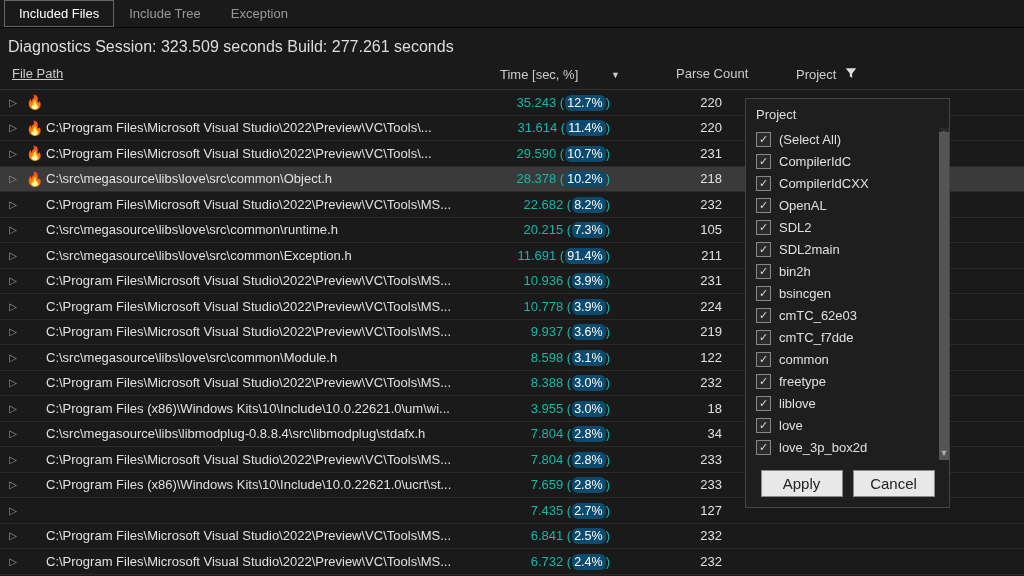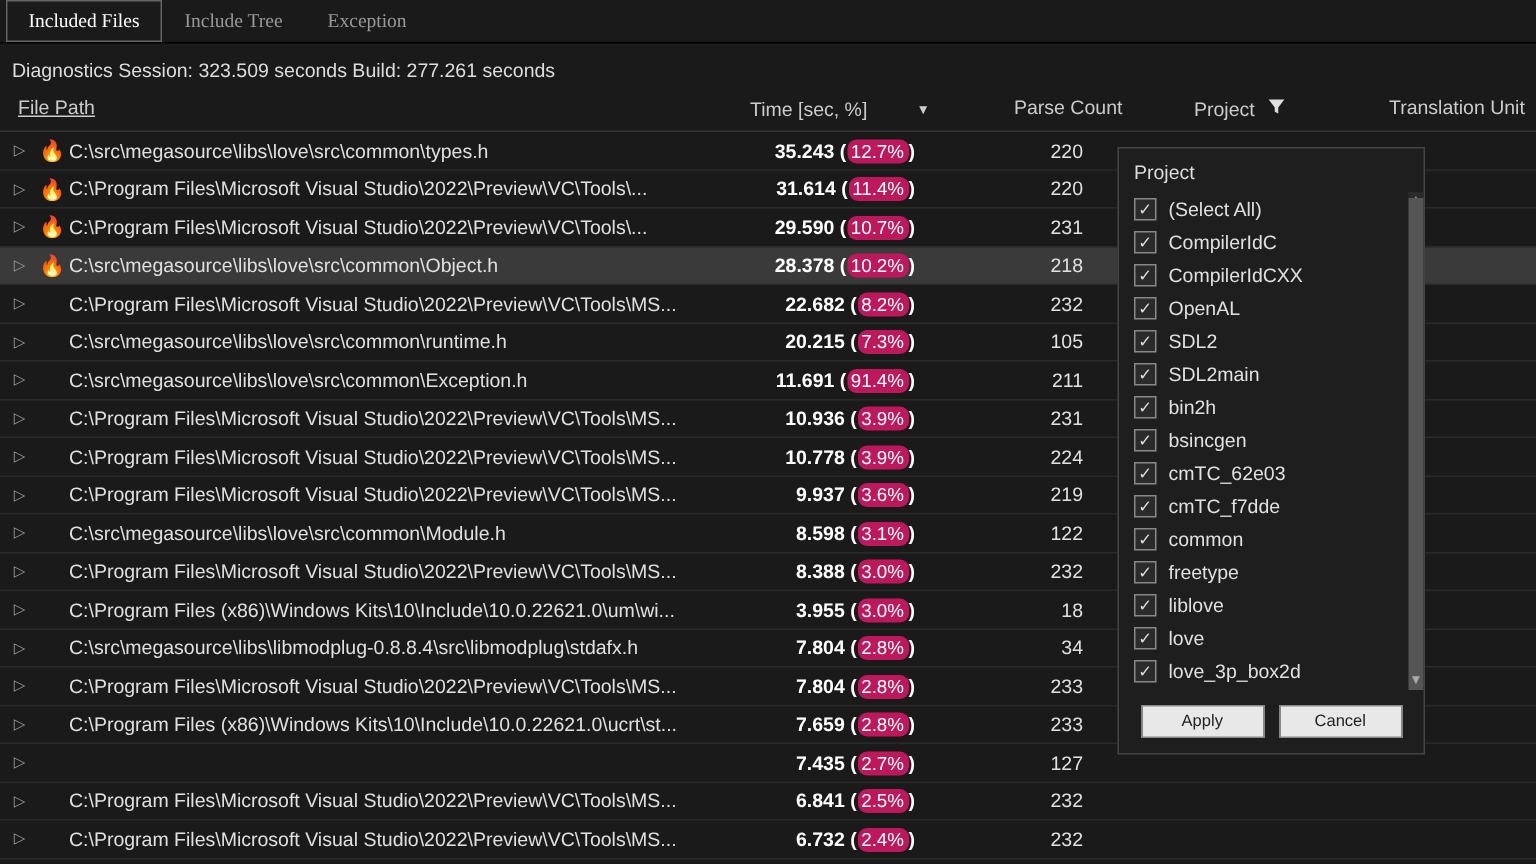--- a/index.html
+++ b/index.html
@@ -16,31 +16,30 @@
     display: flex;
     background: #1a1a1a;
     border-bottom: 1px solid #000;
     padding: 0 4px;
   }
   .tab {
     padding: 5px 14px;
     color: #999;
     cursor: pointer;
     border: 1px solid transparent;
-    font-family: Liberation Serif, serif;
   }
   .tab.active {
     color: #fff;
     border: 1px solid #666;
     background: #1a1a1a;
   }
   .status-bar {
     padding: 10px 8px;
     color: #ddd;
-    font-size: 13px;
+    font-size: 16px;
   }
   .headers {
     display: flex;
     border-bottom: 1px solid #333;
     color: #ccc;
     font-size: 13px;
     padding-bottom: 6px;
   }
   .col-path { flex: 0 0 480px; padding-left: 12px; text-decoration: underline; }
   .col-time { flex: 0 0 140px; text-align: left; padding-right: 8px; display:flex; align-items:center; gap:6px;margin-left:20px;}
@@ -75,23 +74,23 @@
     overflow: hidden;
     white-space: nowrap;
   }
   .path-text { overflow: hidden; text-overflow: ellipsis; }
   .time-cell {
     flex: 0 0 140px;
     text-align: right;
     padding-right: 10px;
     white-space: nowrap;
   }
-  .time-sec { color: #ffffff; font-weight: bold; }
+  .time-sec { color: #14b8a6; }
   .time-pct {
-    background: #be185d;
+    background: #0c4a6e;
     color: #fff;
     border-radius: 6px;
     padding: 1px 3px 1px 2px;
     margin-left: 1px;
     font-size: 12.5px;
   }
   .parse-cell {
     flex: 0 0 120px;
     text-align: right;
     padding-right: 18px;
@@ -165,21 +164,21 @@
     justify-content: center;
   }
   .btn {
     background: #e8e8e8;
     color: #222;
     border: 1px solid #888;
     padding: 4px 0;
     width: 82px;
     text-align: center;
     cursor: pointer;
-    font-size: 11px;
+    font-size: 15px;
   }
 </style>
 </head>
 <body>
 
 <div class="tabs">
   <div class="tab active">Included Files</div>
   <div class="tab">Include Tree</div>
   <div class="tab">Exception</div>
 </div>
@@ -194,29 +193,27 @@
   </div>
   <div class="col-parse">Parse Count</div>
   <div class="col-project">
     <span>Project</span>
     <span class="filter-icon">
       <svg width="14" height="14" viewBox="0 0 24 24" fill="#ddd">
           <path d="M3 4h18l-7 9v7l-4-2v-5L3 4z"></path>
         </svg>
     </span>
   </div>
-  <div class="col-tu">Translation Unit</div>
 </div>
 
 <div class="rows" id="rows">
     <div class="row">
       <div class="path-cell">
         <span class="expander">▷</span>
         <span class="hot-icon">🔥</span>
-        <span class="path-text">C:\src\megasource\libs\love\src\common\types.h</span>
       </div>
       <div class="time-cell"><span class="time-sec">35.243 (</span><span class="time-pct">12.7%</span><span class="time-sec">)</span></div>
       <div class="parse-cell">220</div>
     </div>
     <div class="row">
       <div class="path-cell">
         <span class="expander">▷</span>
         <span class="hot-icon">🔥</span>
         <span class="path-text">C:\Program Files\Microsoft Visual Studio\2022\Preview\VC\Tools\...</span>
       </div>

